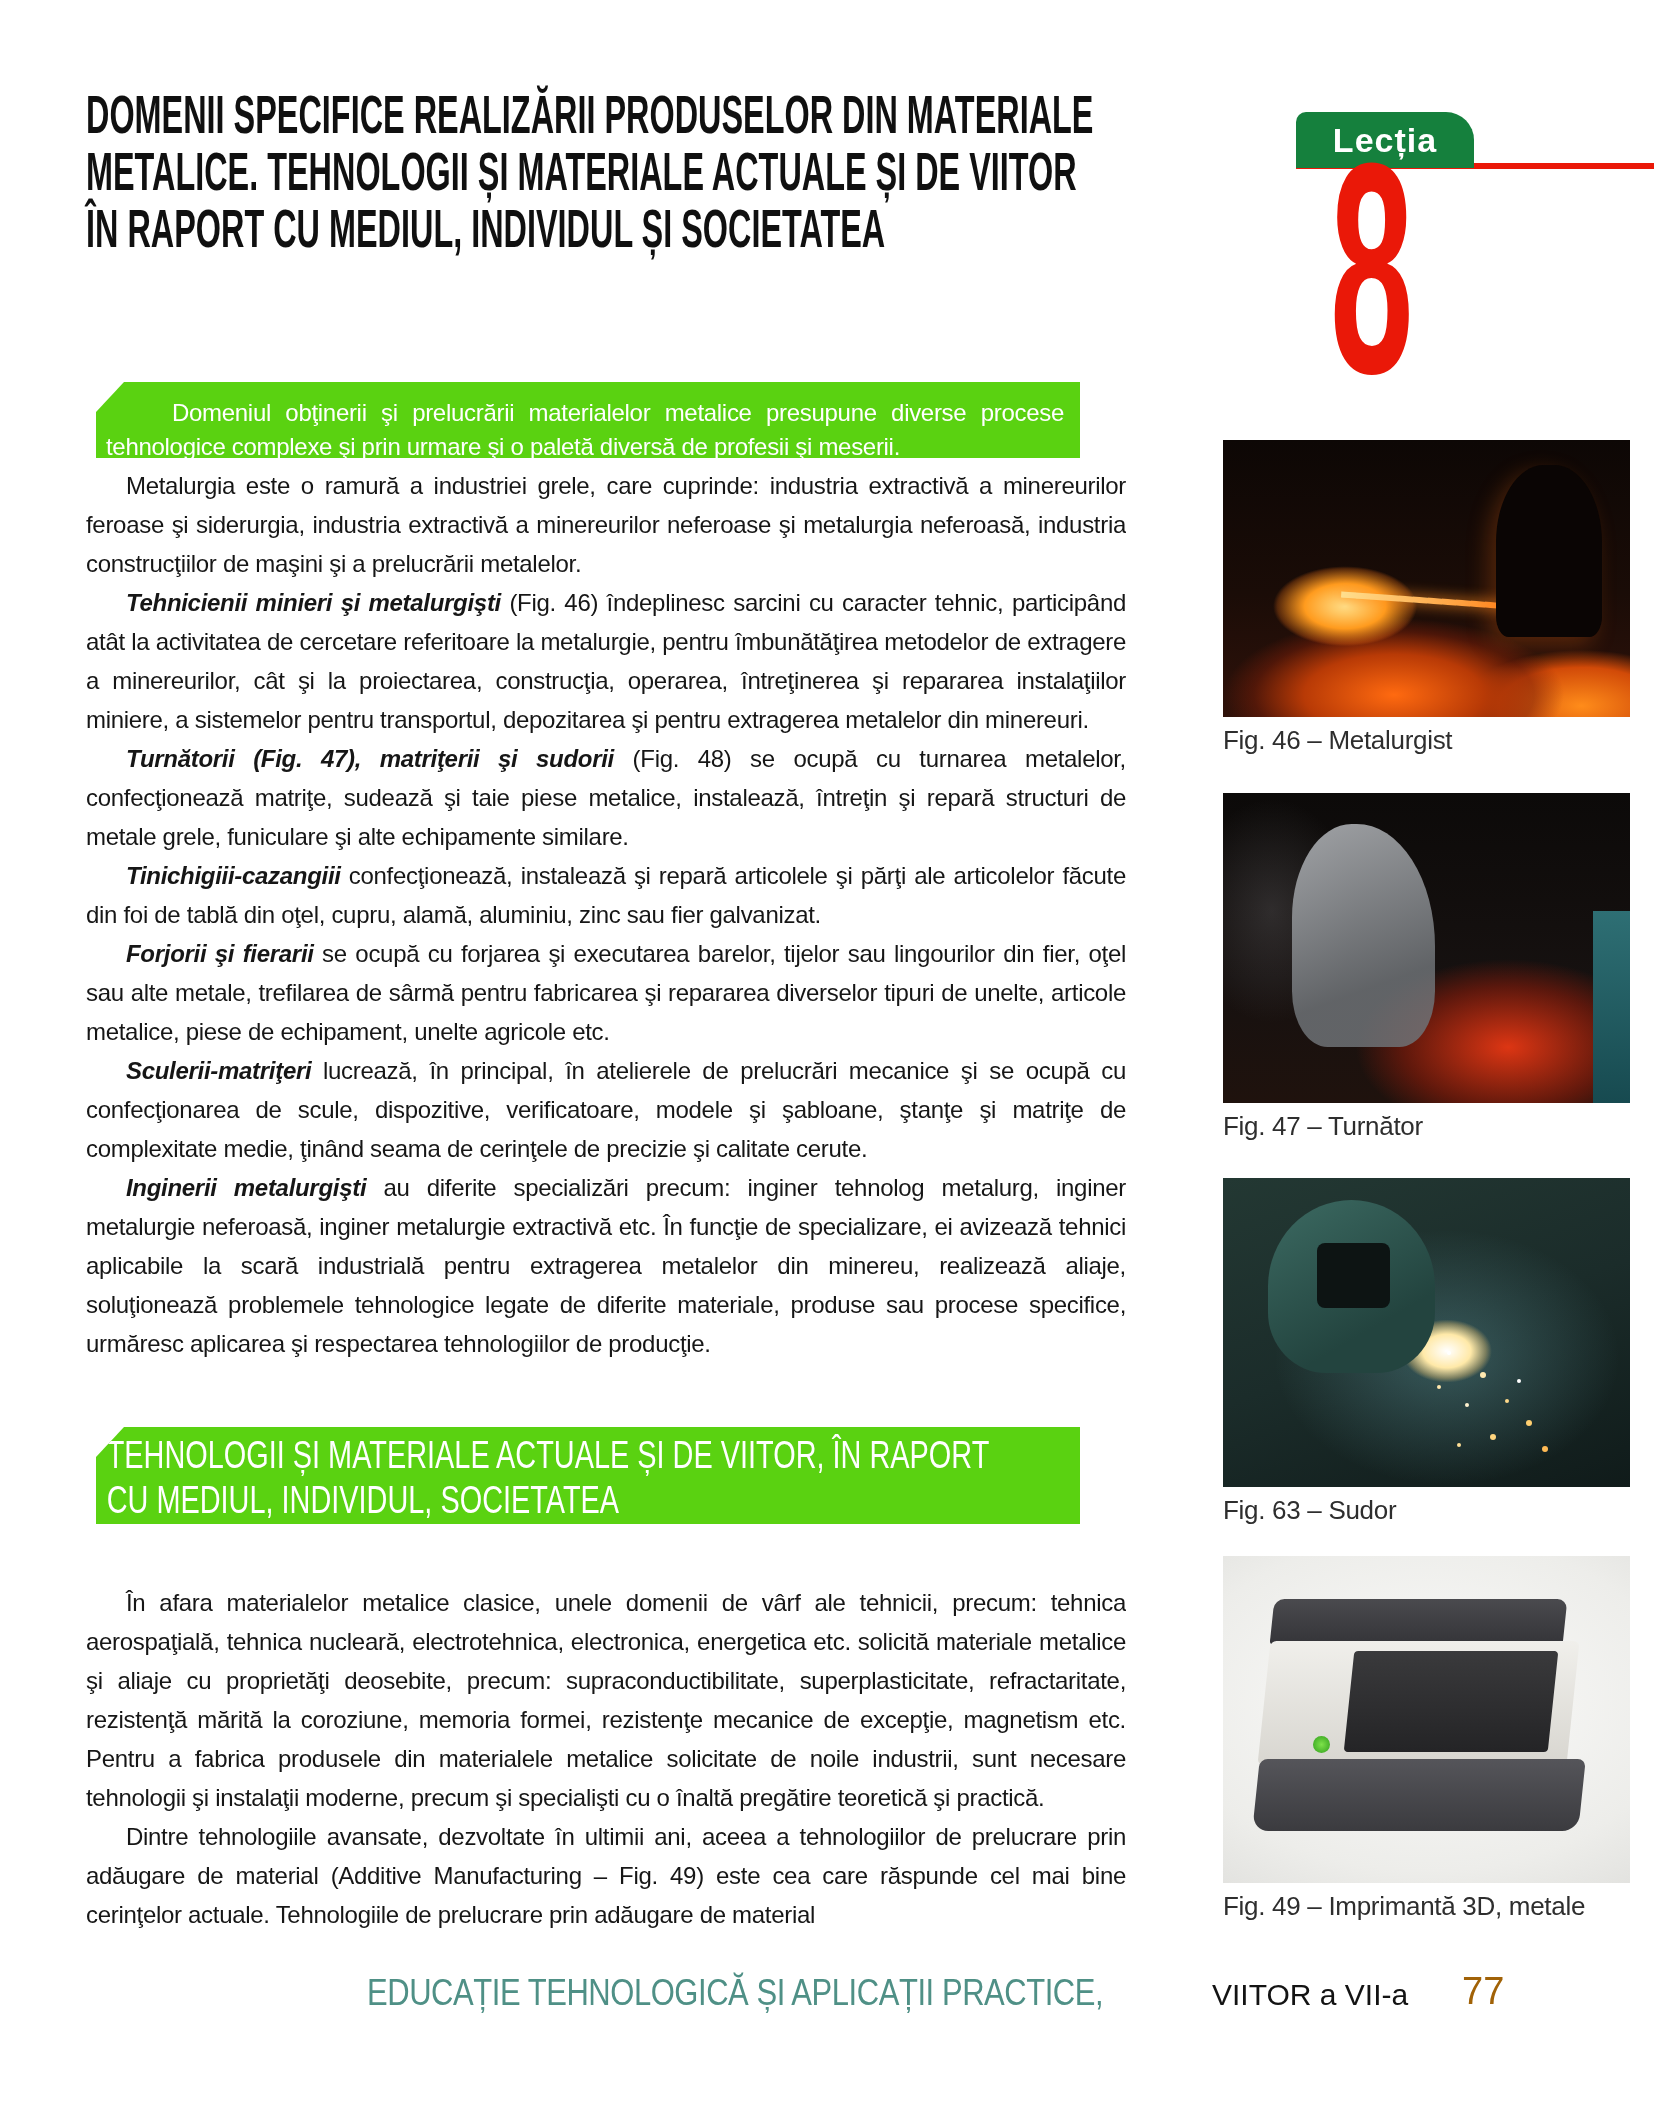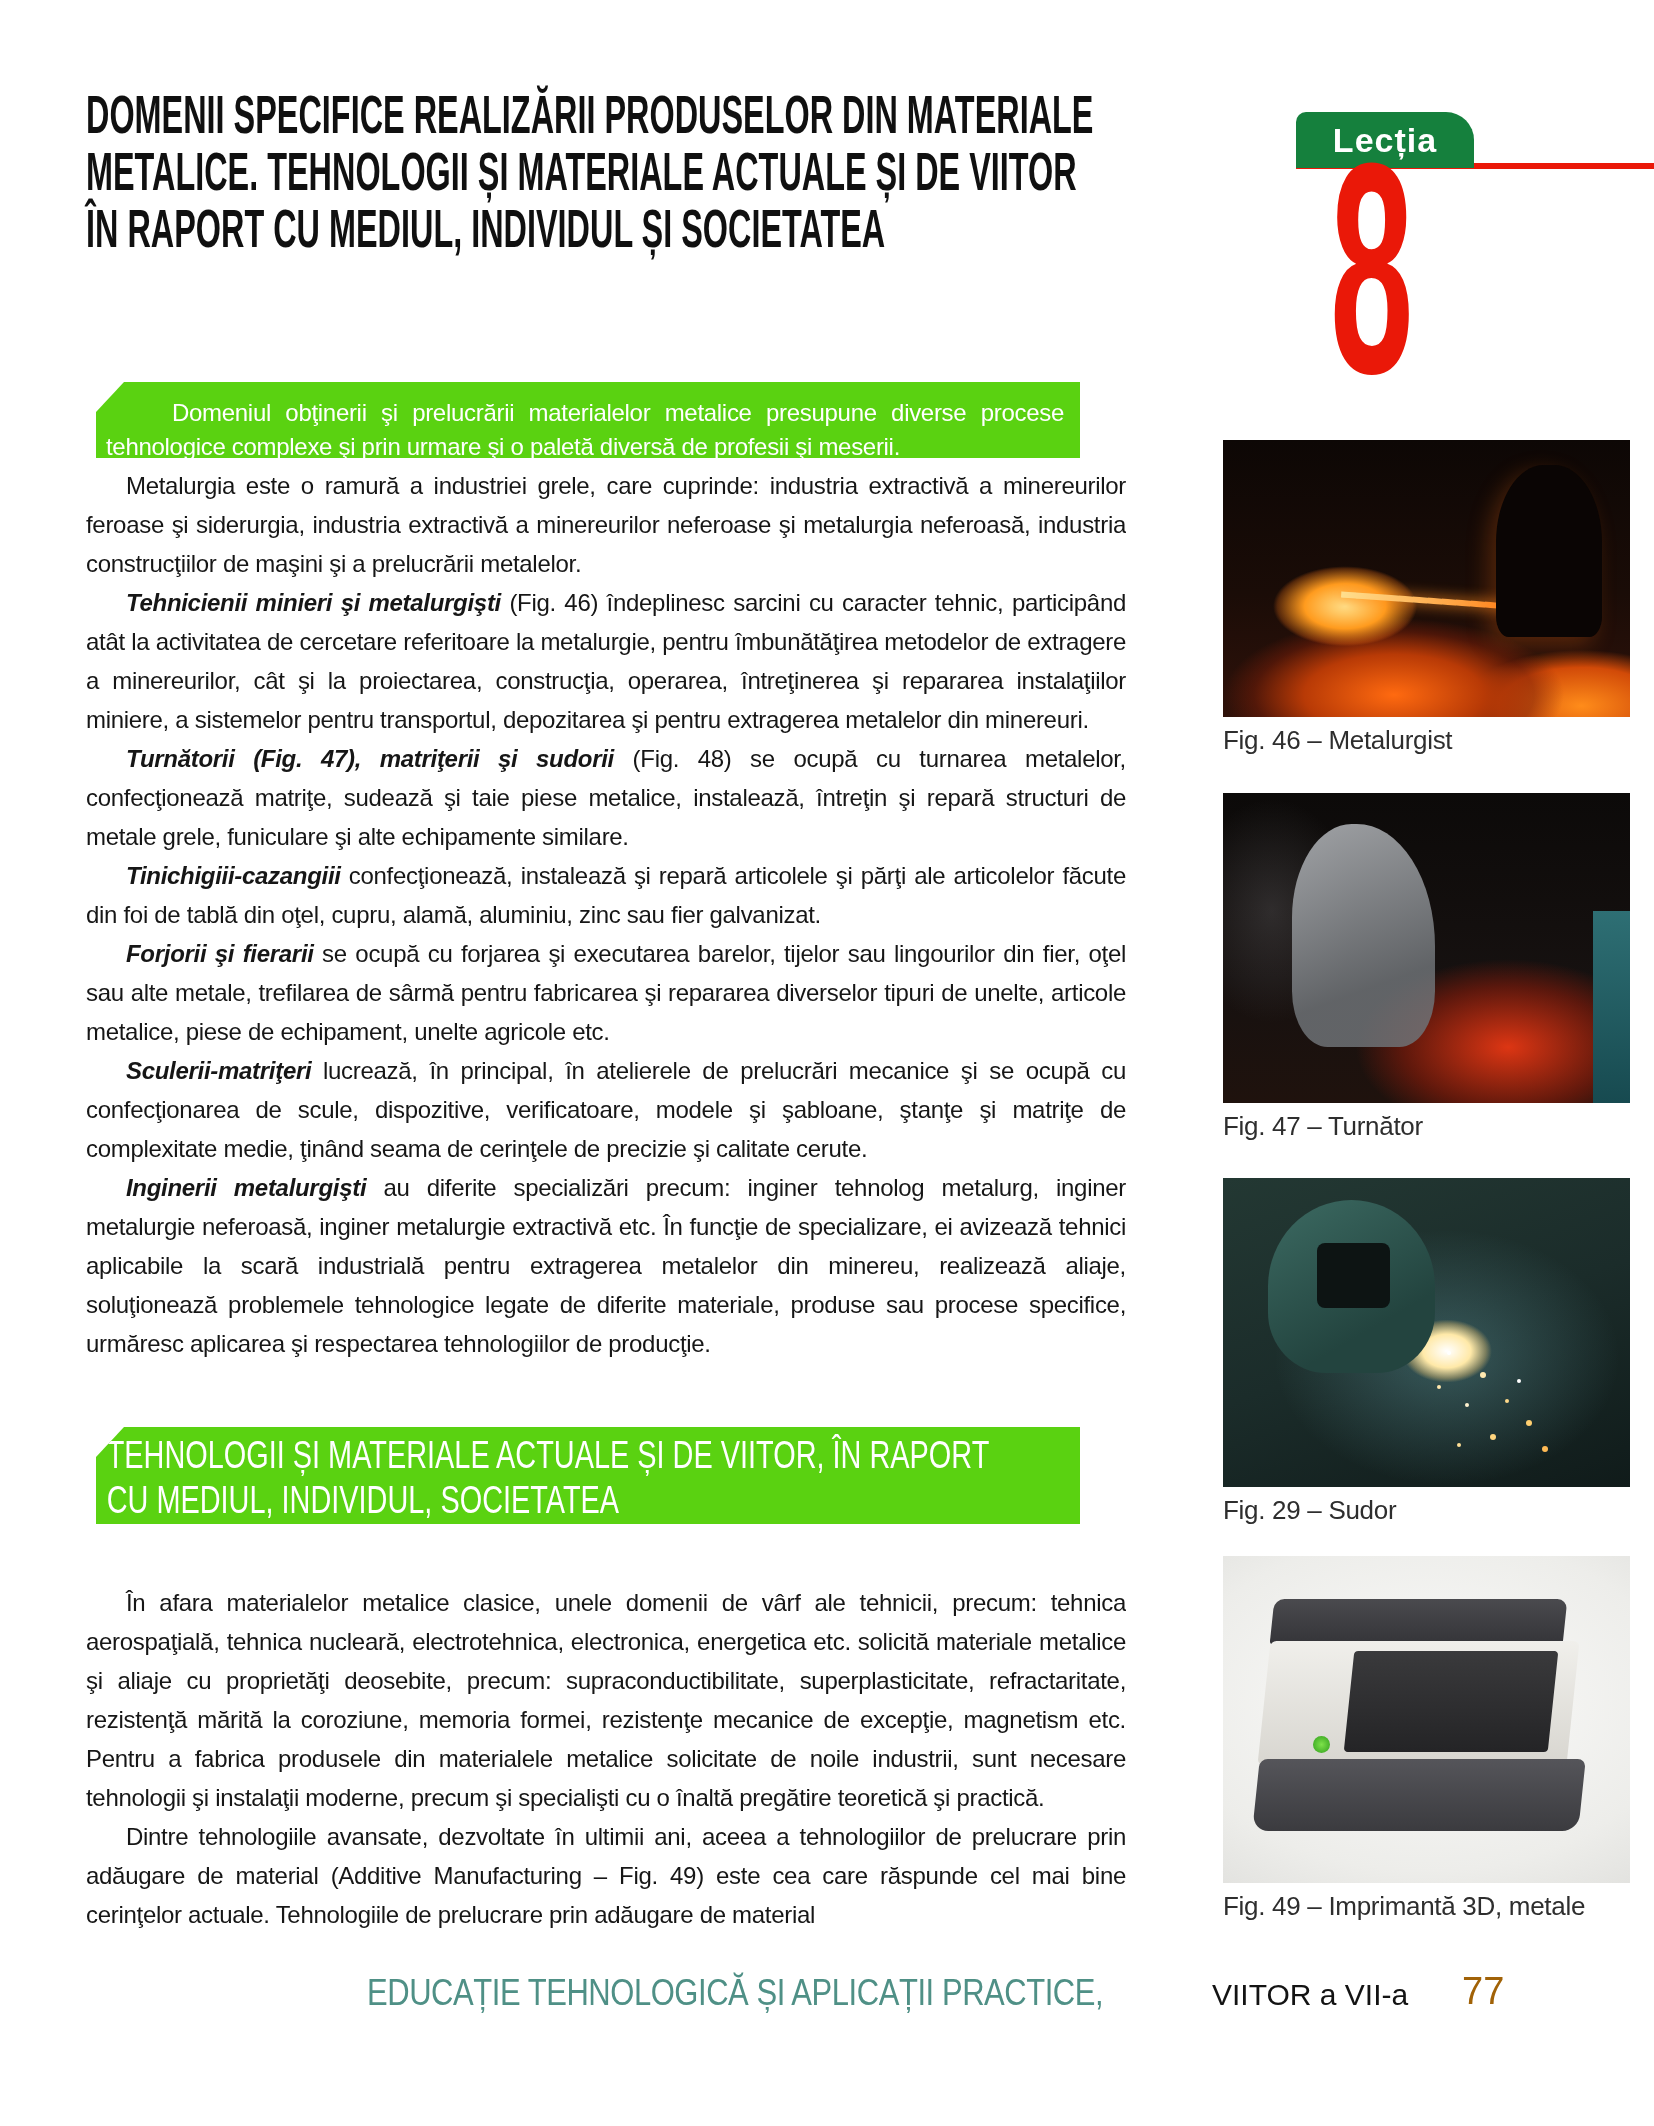--- a/index.html
+++ b/index.html
@@ -148,21 +148,21 @@
     </div>
     <div class="figcap">Fig. 47 – Turnător</div>
   </div>
 
   <div class="fig" style="top:1178px">
     <div class="figimg f48">
       <div class="f48-helmet"></div>
       <div class="f48-visor"></div>
       <div class="f48-sparks"></div>
     </div>
-    <div class="figcap">Fig. 29 – Sudor</div>
+    <div class="figcap">Fig. 63 – Sudor</div>
   </div>
 
   <div class="fig" style="top:1556px">
     <div class="figimg f49">
       <div class="p-top"></div>
       <div class="p-mid"></div>
       <div class="p-win"></div>
       <div class="p-base"></div>
       <div class="p-btn"></div>
     </div>

